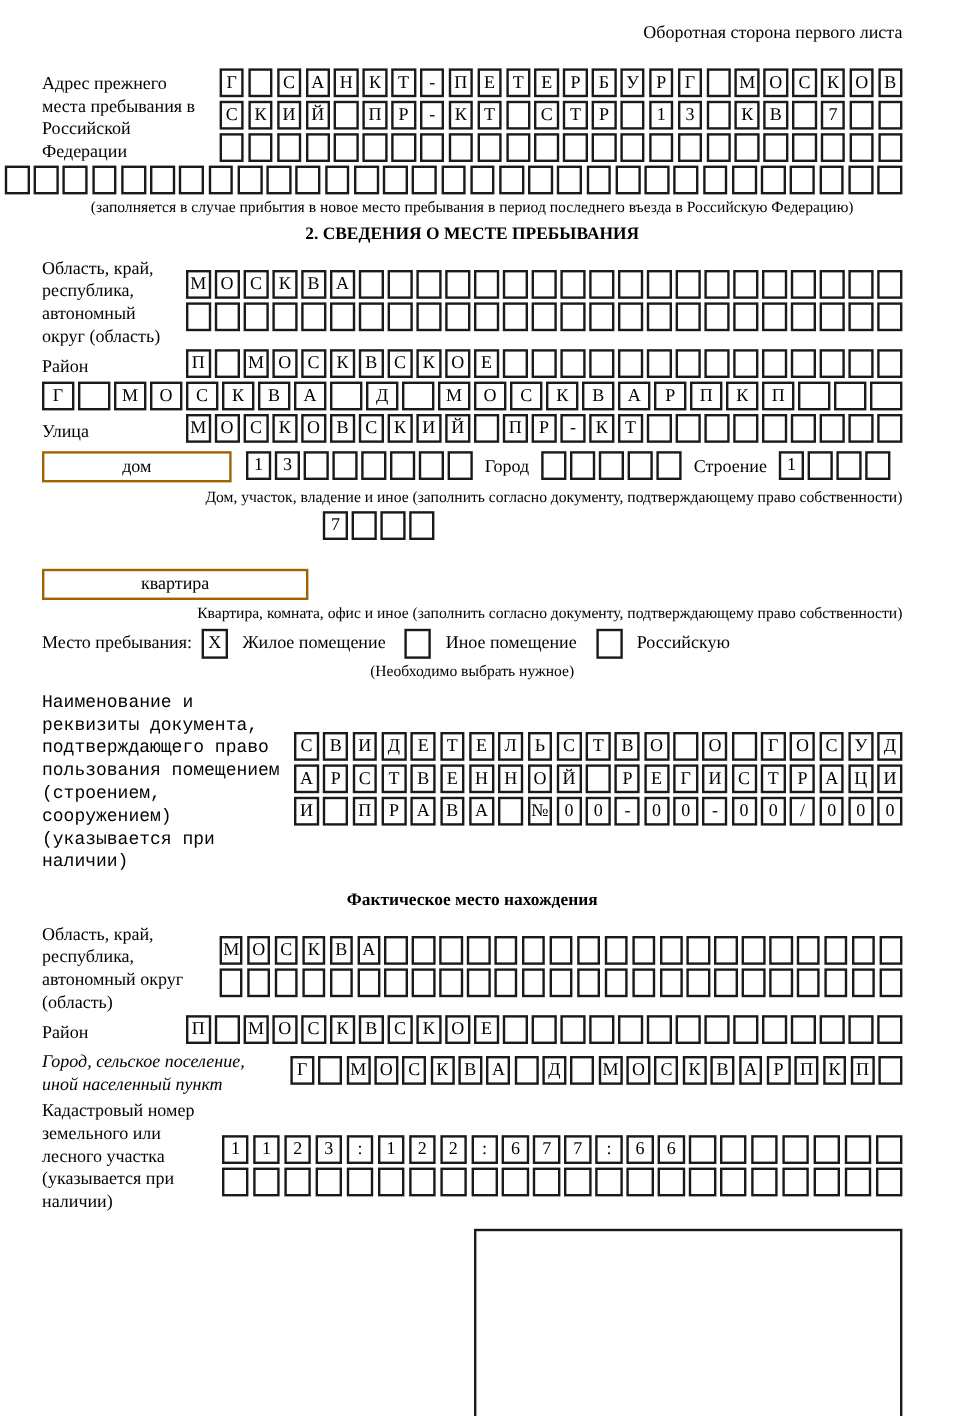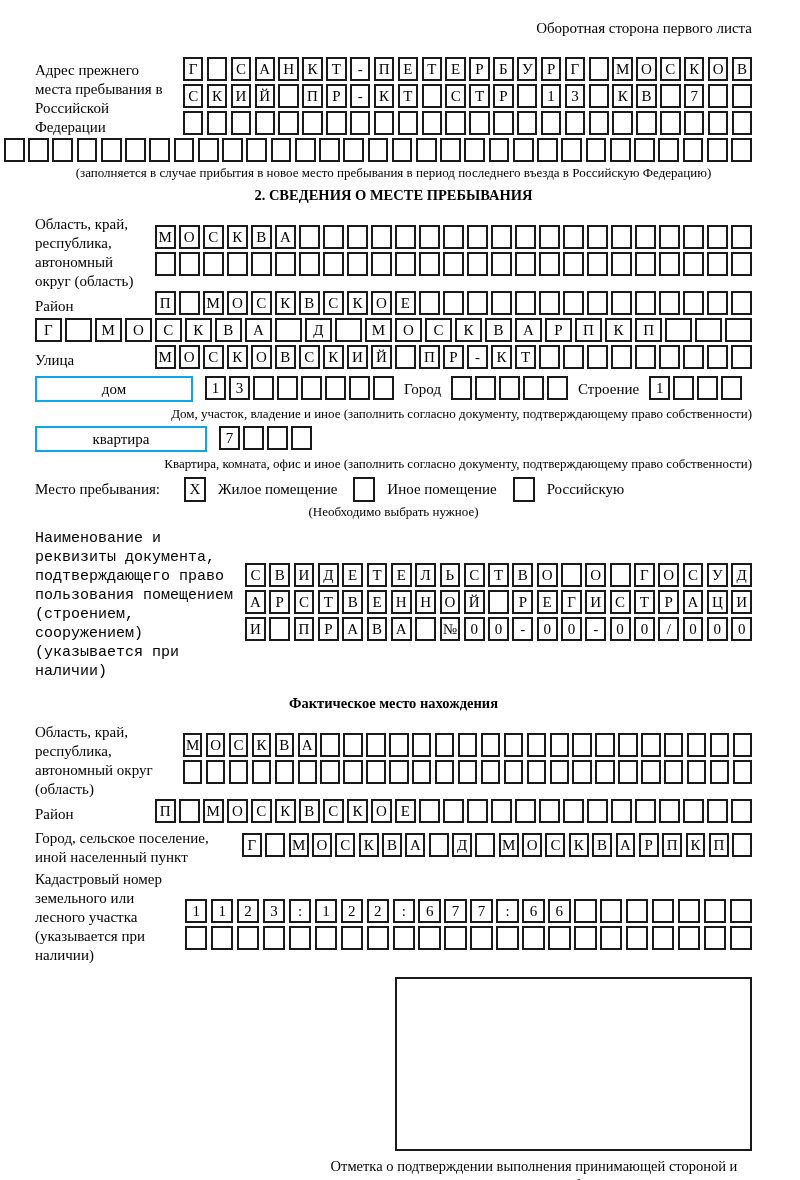--- a/index.html
+++ b/index.html
@@ -10,53 +10,53 @@
   }
   .page { padding:20px 48px 0 35px; }
 
   .header-note { text-align:right; font-size:15px; margin-bottom:20px; }
 
   .field { display:flex; align-items:center; }
   .field .label { flex:none; line-height:19px; padding-top:3px; padding-right:8px; }
   .rows { flex:1; min-width:0; }
 
   .w145{width:148px;} .w120{width:120px;} .w150{width:152px;}
-  .w205{width:210px;} .w148{width:150px;} .w240{width:207px;}
+  .w205{width:210px;} .w148{width:150px;} .w240{width:207px;font-style:italic;}
 
   .cellrow { display:flex; gap:3.5px; margin-bottom:3px; }
   .cell {
     flex:1 1 0; min-width:0; height:24px;
     border:2px solid #1a1a1a;
     text-align:center; font-size:15px; line-height:20px; overflow:hidden;
   }
   .cellrow.fixed { gap:3px; }
   .cellrow.fixed .cell { flex:0 0 21px; }
 
   .fullrow { margin-left:-31px; width:748px; }
 
   .caption { font-size:13px; text-align:center; margin:2px 0 4px 0; line-height:16px; }
   .caption.left { text-align:right; margin-left:0; }
   .section-title { font-size:14.5px; font-weight:bold; text-align:center; margin:6px 0 8px 0;font-family:Liberation Serif, serif; }
 
   .house-row, .apt-row { display:flex; align-items:flex-start; margin:4px 0 3px 0; }
   .typebox {
-    height:26px; border:2px solid #0ea5e9; text-align:center; line-height:22px;
+    height:26px; border:2px solid #a16207; text-align:center; line-height:22px;
     flex:none; margin-right:12px;
   }
   .typebox.house { width:158px; }
-  .typebox.apt { width:172px; }
+  .typebox.apt { width:222px;margin-top:48px; }
   .inline-label { flex:none; line-height:26px; margin:0 10px; }
 
   .stay-row { display:flex; align-items:center; margin:5px 0 2px 0; }
   .checkbox {
     display:inline-block; width:22px; height:25px; border:2px solid #1a1a1a;
     text-align:center; line-height:21px; font-size:15px; flex:none;
   }
   .stay-row .opt-label { margin:0 16px 0 12px; }
-  .stay-row .lead { margin-right:24px; }
+  .stay-row .lead { margin-right:8px; }
 
   .doc-field .label { line-height:19px;font-family:Liberation Mono, monospace; }
 
   .fact-caption { font-size:13px; text-align:center; line-height:20px; }
 
   .stamp-wrap { margin-top:12px; }
   .stamp-box {
     margin-left:360px; width:357px; height:174px;
     border:2px solid #1a1a1a;
   }

